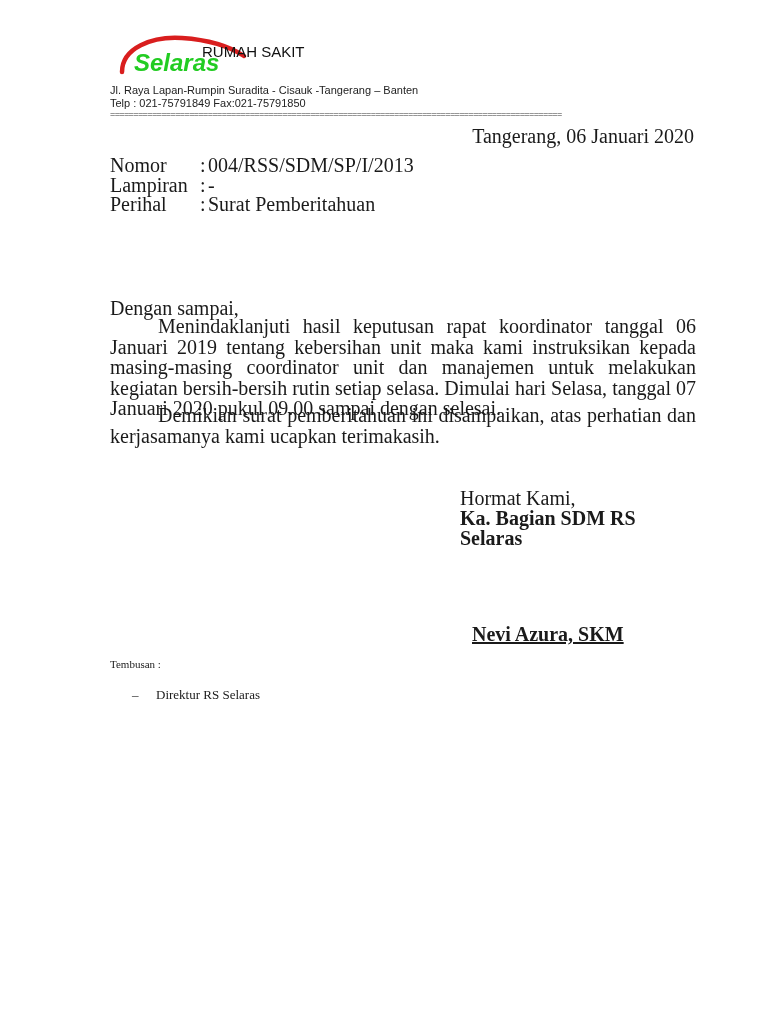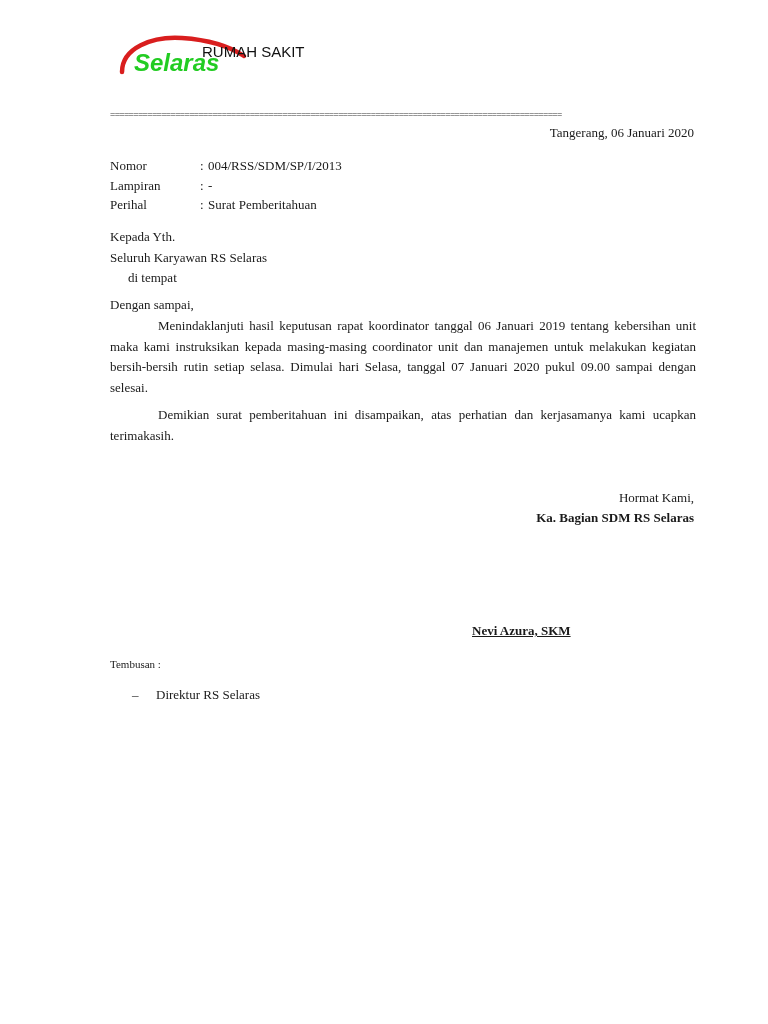--- a/index.html
+++ b/index.html
@@ -15,21 +15,21 @@
       color: #111;
     }
     .page {
       position: absolute;
       left: 0; top: 0;
       width: 768px; height: 1024px;
       background: #fff;
     }
     .serif {
       font-family: "Liberation Serif", "DejaVu Serif", serif;
-      font-size: 13px;
+      font-size: 20px;
       color: #1a1a1a;
     }
     .sans {
       font-family: "Liberation Sans", "DejaVu Sans", sans-serif;
     }
     
     .logo {
       position: absolute;
       left: 112px;
       top: 34px;
@@ -112,24 +112,24 @@
       width: 586px;
       text-align: justify;
       text-align-last: left;
       line-height: 20.5px;
     }
     .p1 { top: 316px; }
     .p2 { top: 405px; }
     .indent-first { text-indent: 48px; }
     .closing {
       position: absolute;
-      left: 484px;
+      left: 460px;
       width: 210px;
       top: 488px;
-      text-align: right;
+      text-align: left;
       line-height: 20px;
     }
     .closing .title { font-weight: bold; }
     .signer {
       position: absolute;
       left: 472px;
       width: 200px;
       top: 623px;
       text-align: left;
       font-weight: bold;
@@ -156,20 +156,24 @@
 <div class="page">
 
   <div class="logo">
     <svg width="200" height="50" viewBox="0 0 200 50">
       <path d="M 10 38 C 10 14, 40 2, 70 4 C 100 6, 120 14, 132 22" fill="none" stroke="#d91e1e" stroke-width="4.5" stroke-linecap="round"></path>
     </svg>
     <span class="logo-word">Selaras</span>
     <span class="logo-sub">RUMAH SAKIT</span>
   </div>
 
+  <div class="addr sans">
+    <div>Jl. Raya Lapan-Rumpin Suradita - Cisauk -Tangerang – Banten</div>
+    <div>Telp : 021-75791849 Fax:021-75791850</div>
+  </div>
 
   <div class="rule">=================================================================================================</div>
 
   <div class="date serif">Tangerang, 06 Januari 2020</div>
 
   <div class="meta serif">
     <div class="meta-row">
       <span class="meta-label">Nomor</span>
       <span class="meta-colon">:</span>
       <span>004/RSS/SDM/SP/I/2013</span>
@@ -179,25 +183,20 @@
       <span class="meta-colon">:</span>
       <span>-</span>
     </div>
     <div class="meta-row">
       <span class="meta-label">Perihal</span>
       <span class="meta-colon">:</span>
       <span>Surat Pemberitahuan</span>
     </div>
   </div>
 
-  <div class="recipient serif">
-    <div>Kepada Yth.</div>
-    <div>Seluruh Karyawan RS Selaras</div>
-    <div class="indent">di tempat</div>
-  </div>
 
   <div class="greet serif">Dengan sampai,</div>
 
   <div class="body-para p1 serif indent-first">Menindaklanjuti hasil keputusan rapat koordinator tanggal 06 Januari 2019 tentang kebersihan unit maka kami instruksikan kepada masing-masing coordinator unit dan manajemen untuk melakukan kegiatan bersih-bersih rutin setiap selasa. Dimulai hari Selasa, tanggal 07 Januari 2020 pukul 09.00 sampai dengan selesai.</div>
   <div class="body-para p2 serif indent-first">Demikian surat pemberitahuan ini disampaikan, atas perhatian dan kerjasamanya kami ucapkan terimakasih.</div>
 
   <div class="closing serif">
     <div>Hormat Kami,</div>
     <div class="title">Ka. Bagian SDM RS Selaras</div>
   </div>

